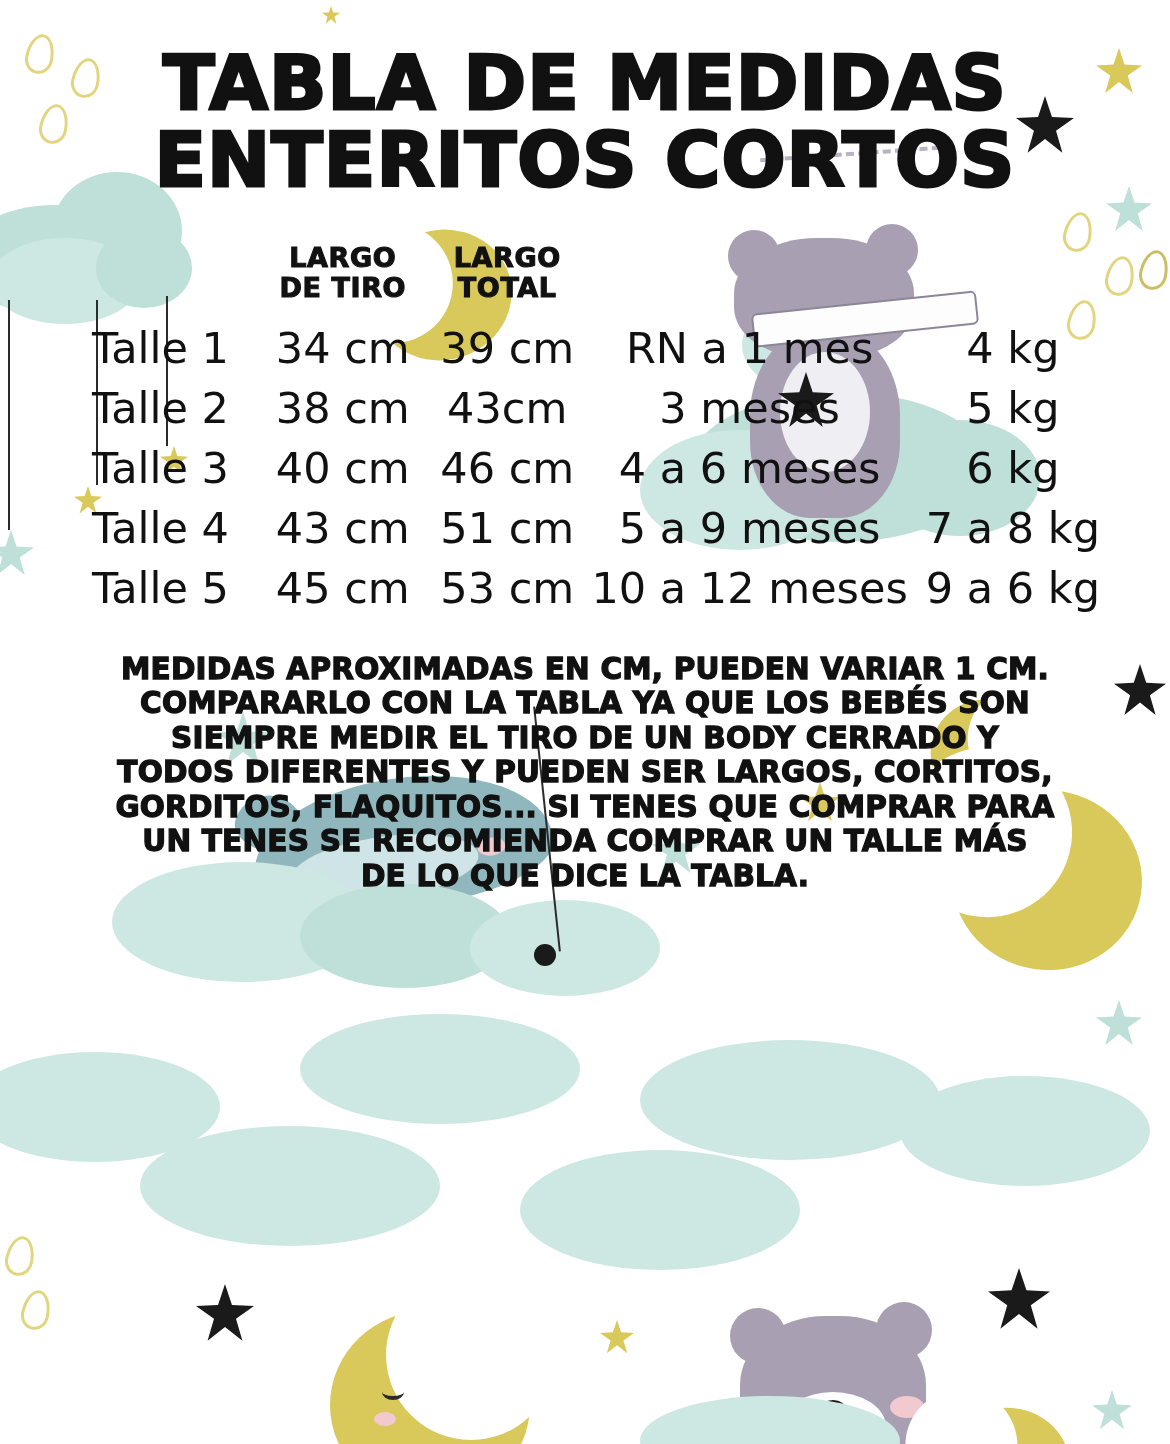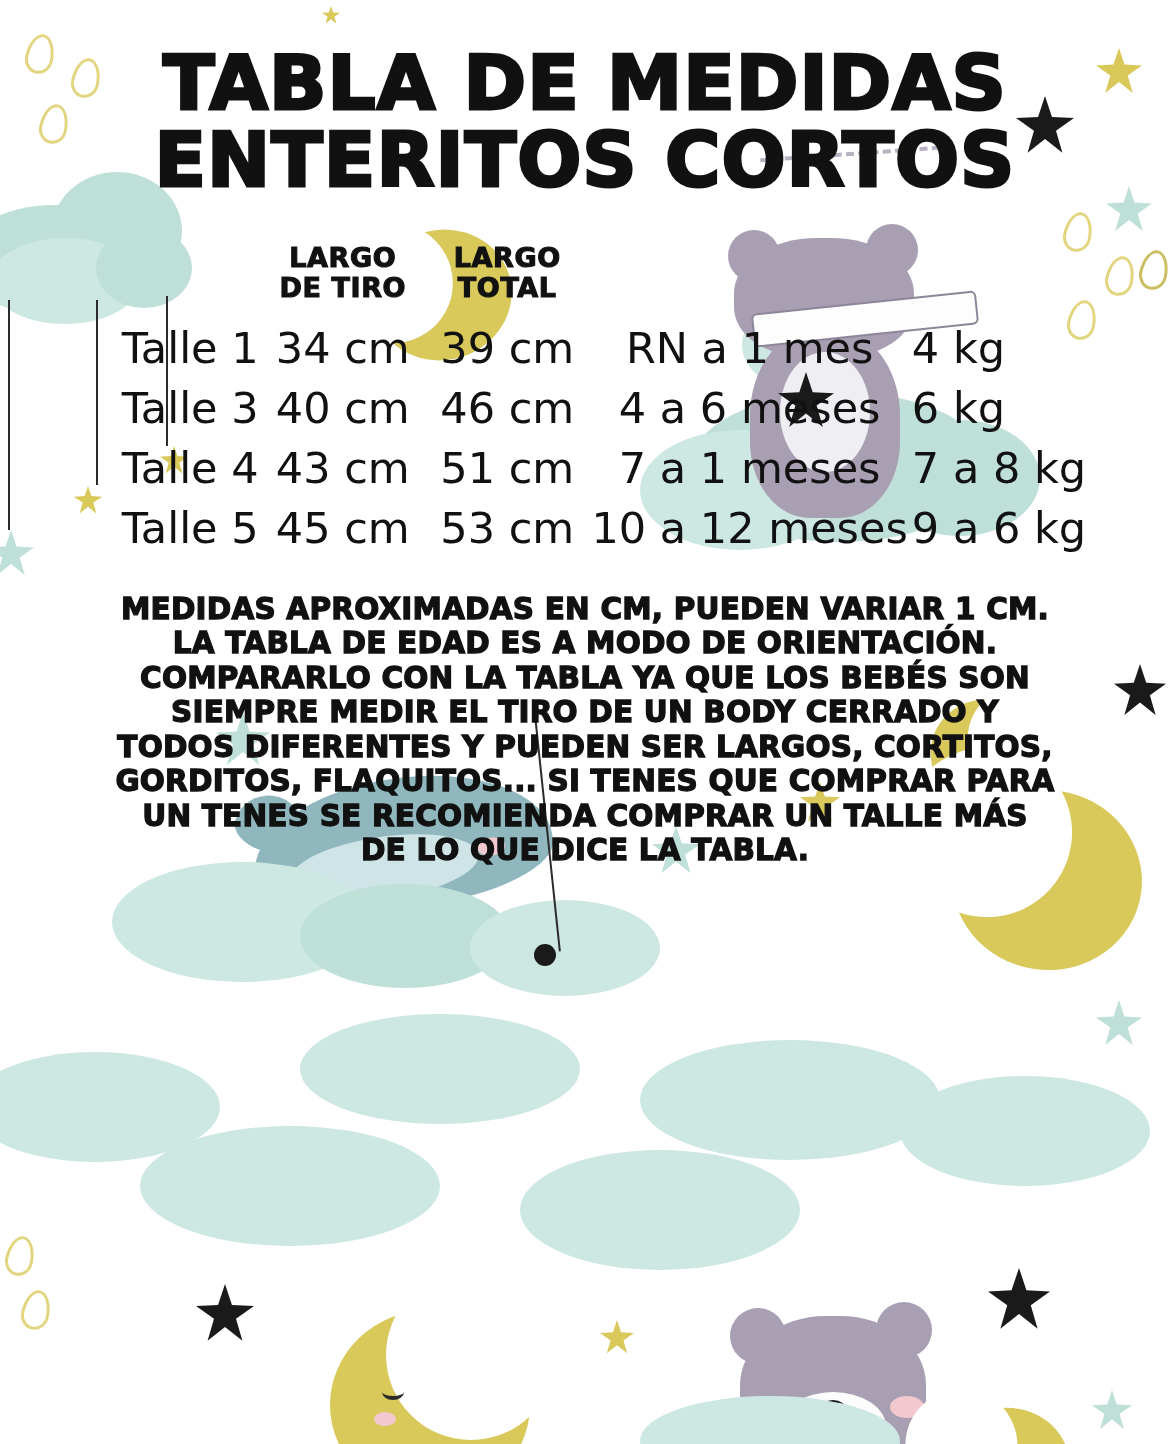--- a/index.html
+++ b/index.html
@@ -193,25 +193,25 @@
   }
   table.measures thead th.blank { }
   table.measures tbody td {
     font-family: "DejaVu Sans", sans-serif;
     font-size: 43px;
     font-weight: normal;
     color: #111111;
     padding: 5px 2px;
     white-space: nowrap;
   }
-  .c-size   { text-align: right;  width: 175px; padding-left: 4px !important; }
+  .c-size   { text-align: left;  width: 175px; padding-left: 4px !important; }
   .c-tiro   { text-align: center; width: 168px; }
   .c-total  { text-align: center; width: 168px; }
   .c-age    { text-align: center; }
-  .c-weight { text-align: left; width: 210px; padding-right: 10px !important; }
+  .c-weight { text-align: center; width: 210px; padding-right: 10px !important; }
 
   .notes {
     margin: 34px 26px 0 26px;
     text-align: center;
     font-family: "DejaVu Sans", sans-serif;
     font-weight: bold;
     font-size: 29.5px;
     line-height: 1.17;
     color: #111111;
     letter-spacing: 0.2px;
@@ -361,47 +361,53 @@
         </thead>
         <tbody>
           <tr>
             <td class="c-size">Talle 1</td>
             <td class="c-tiro">34 cm</td>
             <td class="c-total">39 cm</td>
             <td class="c-age">RN a 1 mes</td>
             <td class="c-weight">4 kg</td>
           </tr>
           <tr>
+            <td class="c-size">Talle 2</td>
+            <td class="c-tiro">38 cm</td>
+            <td class="c-total">43cm</td>
+            <td class="c-age">3 meses</td>
+            <td class="c-weight">5 kg</td>
+          </tr>
+          <tr>
             <td class="c-size">Talle 3</td>
             <td class="c-tiro">40 cm</td>
             <td class="c-total">46 cm</td>
             <td class="c-age">4 a 6 meses</td>
             <td class="c-weight">6 kg</td>
           </tr>
           <tr>
             <td class="c-size">Talle 4</td>
             <td class="c-tiro">43 cm</td>
             <td class="c-total">51 cm</td>
-            <td class="c-age">7 a 1 meses</td>
+            <td class="c-age">5 a 9 meses</td>
             <td class="c-weight">7 a 8 kg</td>
           </tr>
           <tr>
             <td class="c-size">Talle 5</td>
             <td class="c-tiro">45 cm</td>
             <td class="c-total">53 cm</td>
             <td class="c-age">10 a 12 meses</td>
             <td class="c-weight">9 a 6 kg</td>
           </tr>
         </tbody>
       </table>
     </div>
 
     <div class="notes">
       <span class="nline">MEDIDAS APROXIMADAS EN CM, PUEDEN VARIAR 1 CM.</span>
-      <span class="nline">LA TABLA DE EDAD ES A MODO DE ORIENTACIÓN.</span>
       <span class="nline">COMPARARLO CON LA TABLA  YA QUE LOS BEBÉS SON</span>
       <span class="nline">SIEMPRE MEDIR EL TIRO DE UN  BODY CERRADO Y</span>
       <span class="nline">TODOS DIFERENTES Y PUEDEN SER LARGOS, CORTITOS,</span>
       <span class="nline">GORDITOS, FLAQUITOS... SI TENES QUE COMPRAR PARA</span>
       <span class="nline">UN TENES SE RECOMIENDA COMPRAR UN TALLE MÁS</span>
       <span class="nline">DE LO QUE DICE LA TABLA.</span>
     </div>
 
   </div>
 </div>

